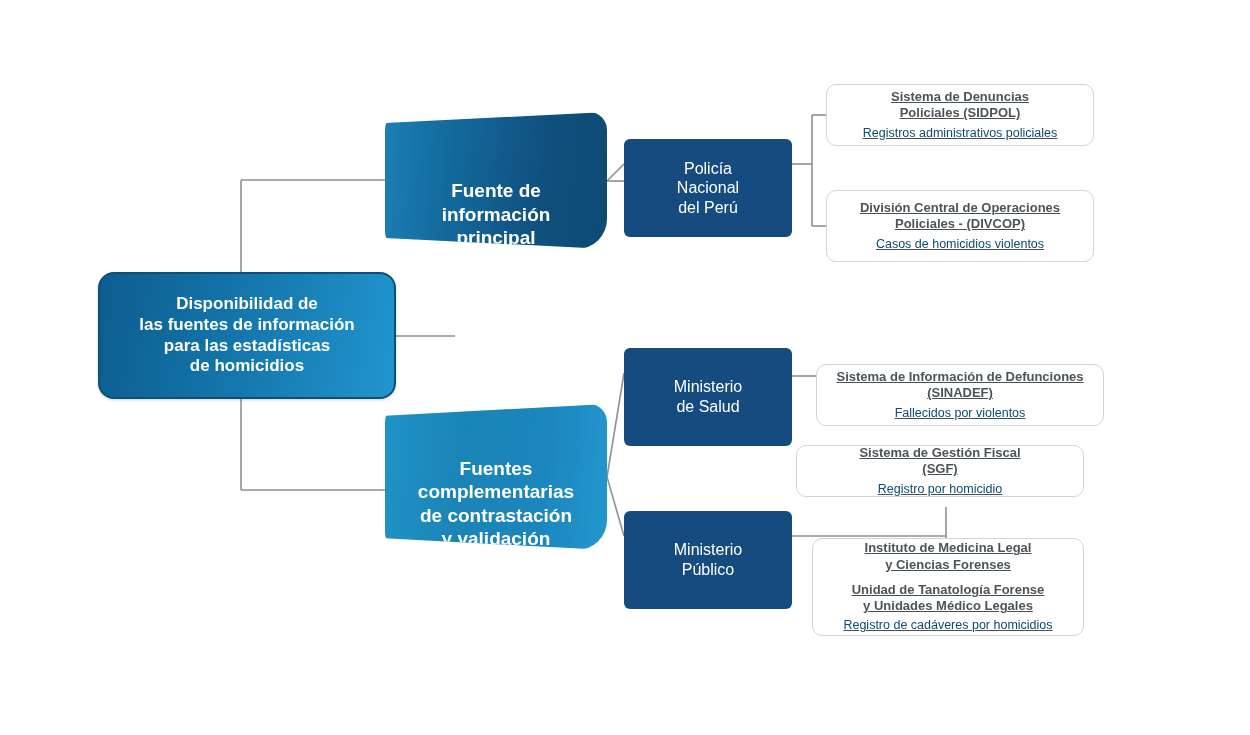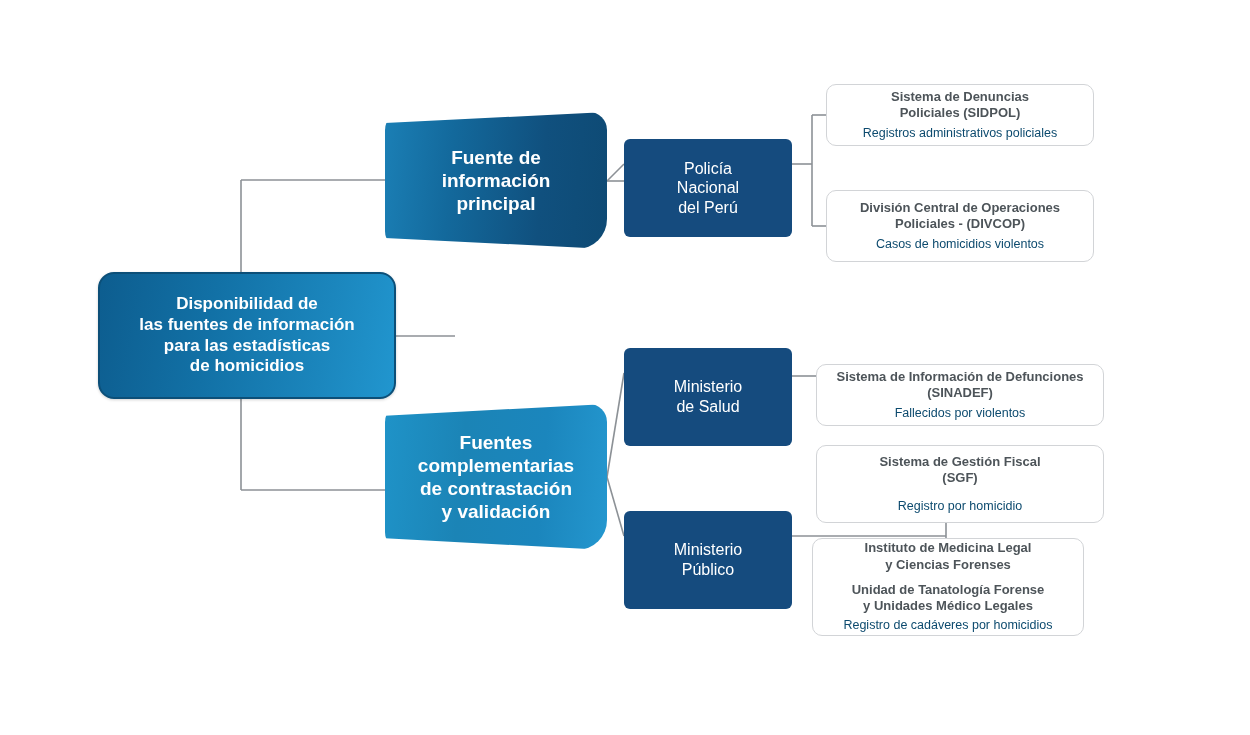--- a/index.html
+++ b/index.html
@@ -52,20 +52,21 @@
     padding: 0 12px;
     box-shadow: 0 1px 3px rgba(0,0,0,0.18);
   }
 
   
   .branch {
     color: #ffffff;
     font-weight: bold;
     font-size: 19px;
     padding: 0 26px;
+    align-items: flex-end;
   }
   .branch-1 {
     left: 385px;
     top: 112px;
     width: 222px;
     height: 137px;
     background: linear-gradient(95deg, #1b7fb5 0%, #13699c 30%, #10507e 70%, #0e4a74 100%);
     border-radius: 18px 18px 30px 18px;
     clip-path: polygon(0% 8%, 100% 0%, 100% 100%, 0% 92%);
   }
@@ -93,37 +94,38 @@
   .inst-mp   { left: 624px; top: 487px; width: 168px; height: 98px; }
 
   
   .card {
     background: #ffffff;
     border: 1px solid #d2d4d7;
     border-radius: 10px;
     color: #4a4f55;
     flex-direction: column;
     padding: 8px 12px;
+    text-decoration: underline;
   }
   .card .t {
     font-weight: bold;
     font-size: 13px;
     color: #4d5459;
     line-height: 1.25;
   }
   .card .s {
     font-size: 12.5px;
     color: #0c4a6e;
     line-height: 1.3;
     margin-top: 3px;
   }
   .card-sidpol  { left: 826px; top: 84px;  width: 268px; height: 62px; }
   .card-divcop  { left: 826px; top: 190px; width: 268px; height: 72px; }
   .card-sinadef { left: 816px; top: 364px; width: 288px; height: 62px; }
-  .card-sgf     { left: 816px; top: 445px; width: 288px; height: 78px; justify-content: space-between; }
+  .card-sgf     { left: 796px; top: 445px; width: 288px; height: 52px; }
   .card-iml     { left: 812px; top: 538px; width: 272px; height: 98px; }
   .card-iml .t2 { font-weight: bold; font-size: 13px; color: #4d5459; margin-top: 9px; line-height: 1.25; }
 </style>
 </head>
 <body>
 
 <div id="canvas">
 
   <svg class="connectors" viewBox="0 0 1250 735">
     <g stroke="#8c9196" stroke-width="1.6" fill="none">

